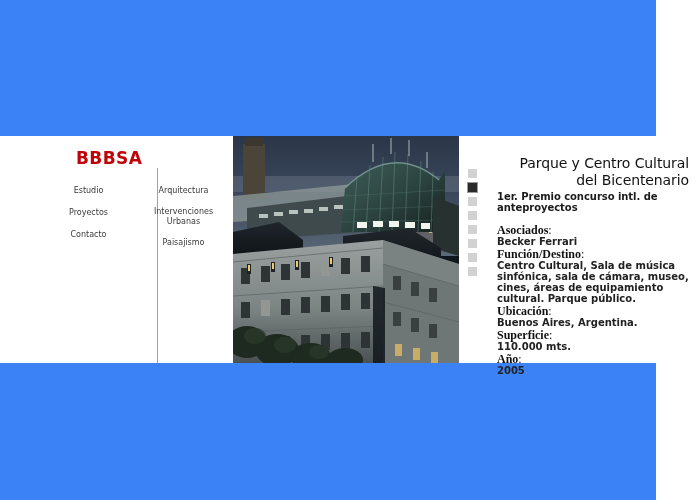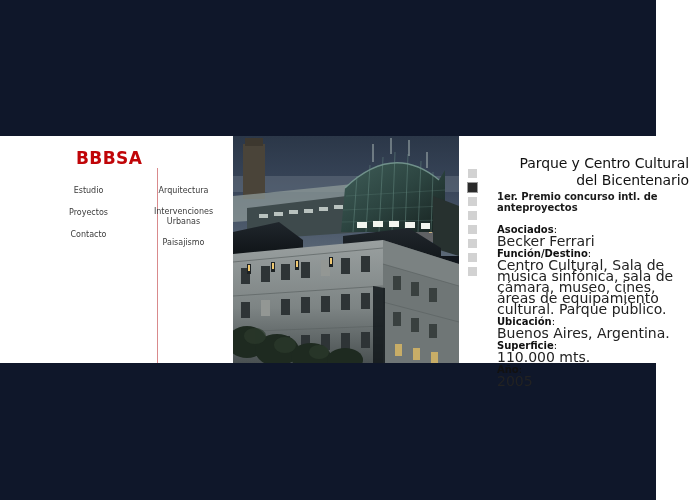--- a/index.html
+++ b/index.html
@@ -11,21 +11,21 @@
     height: 500px;
     overflow: hidden;
     font-family: "DejaVu Sans", "Liberation Sans", sans-serif;
   }
 
   
   #page {
     position: relative;
     width: 656px;
     height: 500px;
-    background: #0f172a;
+    background: #3b82f6;
   }
 
   
   #content-band {
     position: absolute;
     left: 0;
     top: 136px;
     width: 700px;
     height: 227px;
     background: #ffffff;
@@ -152,31 +152,32 @@
     font-weight: bold;
     color: #1a1a1a;
     line-height: 11px;
     margin: 2px 0 0 0;
     letter-spacing: -0.05px;
   }
   #spec-list {
     margin: 11px 0 0 0;
   }
   .spec-label {
-    font-size: 10px;
+    font-size: 12px;
     font-weight: bold;
     color: #111111;
     line-height: 12px;
+    font-family: Liberation Serif, serif;
   }
   .spec-label .sep {
     font-weight: normal;
   }
   .spec-value {
-    font-size: 14px;
-    font-weight: normal;
+    font-size: 10px;
+    font-weight: bold;
     color: #222222;
     line-height: 11px;
     margin-bottom: 1px;
   }
 </style>
 </head>
 <body>
 
 <div id="page">
 

